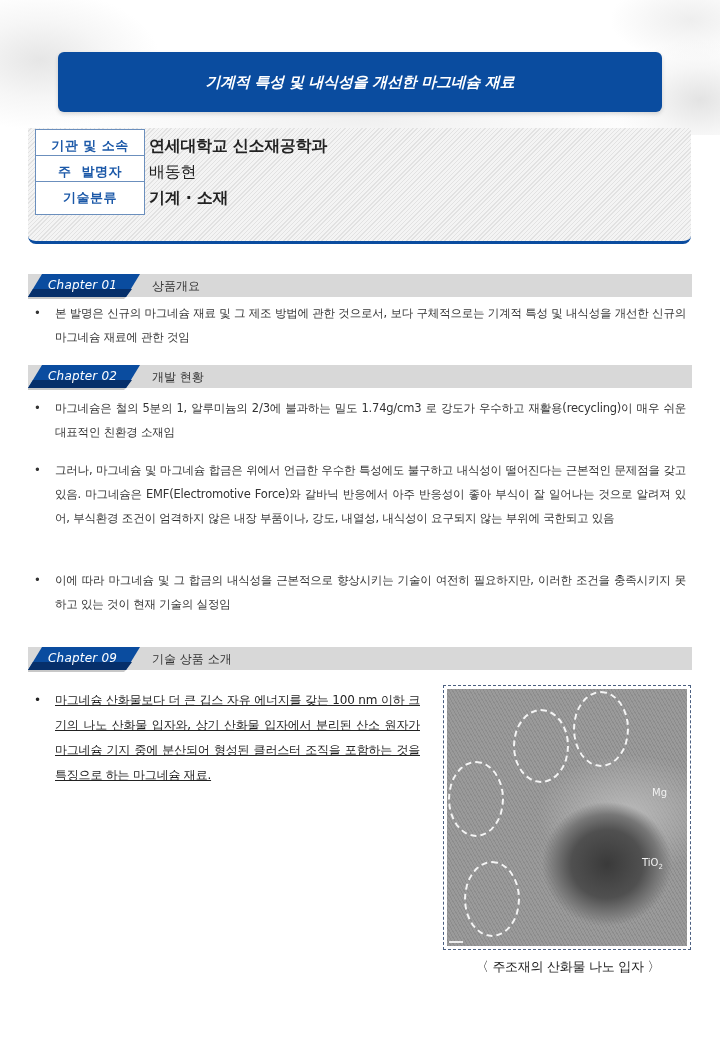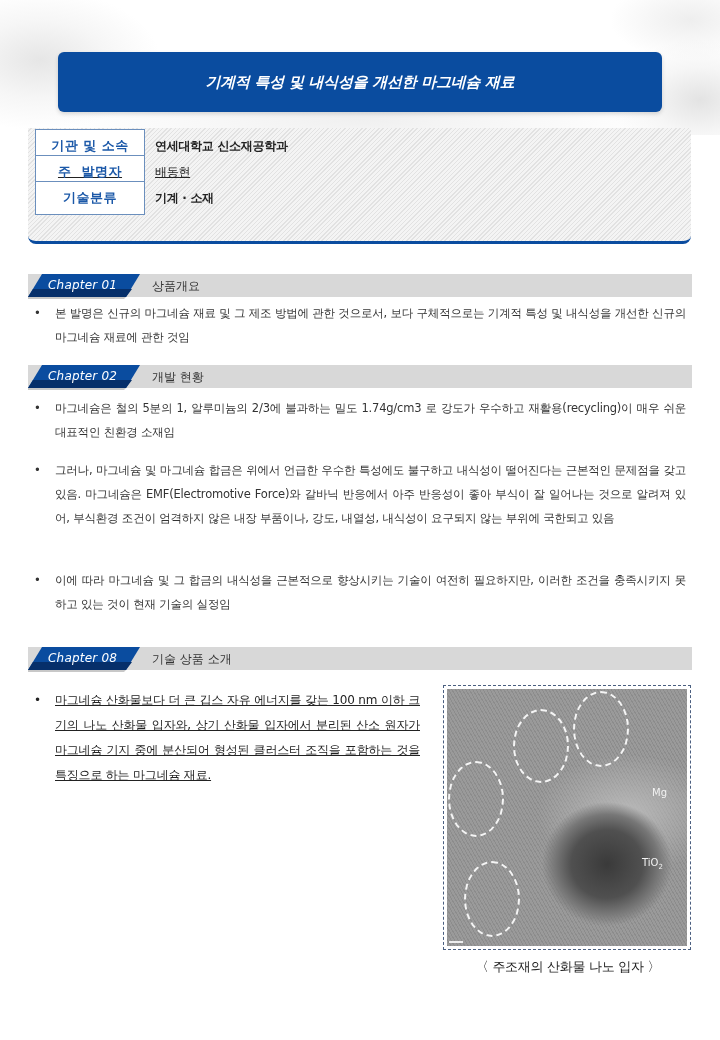--- a/index.html
+++ b/index.html
@@ -30,21 +30,21 @@
     border-bottom: 3px solid #0a4c9f;
     border-bottom-right-radius: 8px;
     border-bottom-left-radius: 8px;
   }
   .info-row { position: absolute; left: 7px; height: 22px; display: flex; align-items: center; }
   .info-label {
     width: 110px; height: 34px; background: #ffffff; border: 1px solid #6b8fbd;
     color: #1b58a8; font-weight: bold; font-size: 13px;
     display: flex; align-items: center; justify-content: center; letter-spacing: 0.5px;
   }
-  .info-value { margin-left: 10px; font-size: 12px; font-weight: bold; color: #222; letter-spacing: -0.3px; }
+  .info-value { margin-left: 4px; font-size: 16px; font-weight: bold; color: #222; letter-spacing: -0.3px; }
   .info-value.normal { font-weight: normal; }
 
   .chapter {
     position: absolute; left: 28px; width: 664px; height: 23px;
     background: #d8d8d8;
   }
   .chapter-tab {
     position: absolute; left: 0; top: 0; height: 23px; width: 112px;
   }
   .chapter-tab svg { position: absolute; left: 0; top: 0; }
@@ -94,21 +94,21 @@
 
 <div class="title-bar">
   <span>기계적 특성 및 내식성을 개선한 마그네슘 재료</span>
 </div>
 
 <div class="info-box">
   <div class="info-row" style="top:7px;">
     <div class="info-label">기관 및 소속</div>
     <div class="info-value">연세대학교 신소재공학과</div>
   </div>
-  <div class="info-row" style="top:33px;text-decoration:underline;">
+  <div class="info-row" style="top:33px;">
     <div class="info-label" style="white-space:pre;">주  발명자</div>
     <div class="info-value normal">배동현</div>
   </div>
   <div class="info-row" style="top:59px;">
     <div class="info-label">기술분류</div>
     <div class="info-value">기계 · 소재</div>
   </div>
 </div>
 
 <div class="chapter" style="top:274px;">
@@ -151,21 +151,21 @@
   <span class="btext">이에 따라 마그네슘 및 그 합금의 내식성을 근본적으로 향상시키는 기술이 여전히 필요하지만, 이러한 조건을 충족시키지 못하고 있는 것이 현재 기술의 실정임</span>
 </div>
 
 <div class="chapter" style="top:647px;">
   <div class="chapter-tab">
     <svg width="112" height="25" viewBox="0 0 112 25">
       <polygon points="14,0 112,0 98,23 0,23" fill="#0a4c9f"></polygon>
       <polygon points="5,15 104,15 98,23 0,23" fill="#062f6a"></polygon>
       <polygon points="0,23 98,23 96,25 0,25" fill="#c8c8c8"></polygon>
     </svg>
-    <span class="ctext">Chapter 08</span>
+    <span class="ctext">Chapter 09</span>
   </div>
   <span class="chapter-title">기술 상품 소개</span>
 </div>
 <div class="bullet3" style="top:688px;">
   <span class="dot">•</span>
   <span class="btext">마그네슘 산화물보다 더 큰 깁스 자유 에너지를 갖는 100 nm 이하 크기의 나노 산화물 입자와, 상기 산화물 입자에서 분리된 산소 원자가 마그네슘 기지 중에 분산되어 형성된 클러스터 조직을 포함하는 것을 특징으로 하는 마그네슘 재료.</span>
 </div>
 
 <div class="figure">
   <div class="micro">

